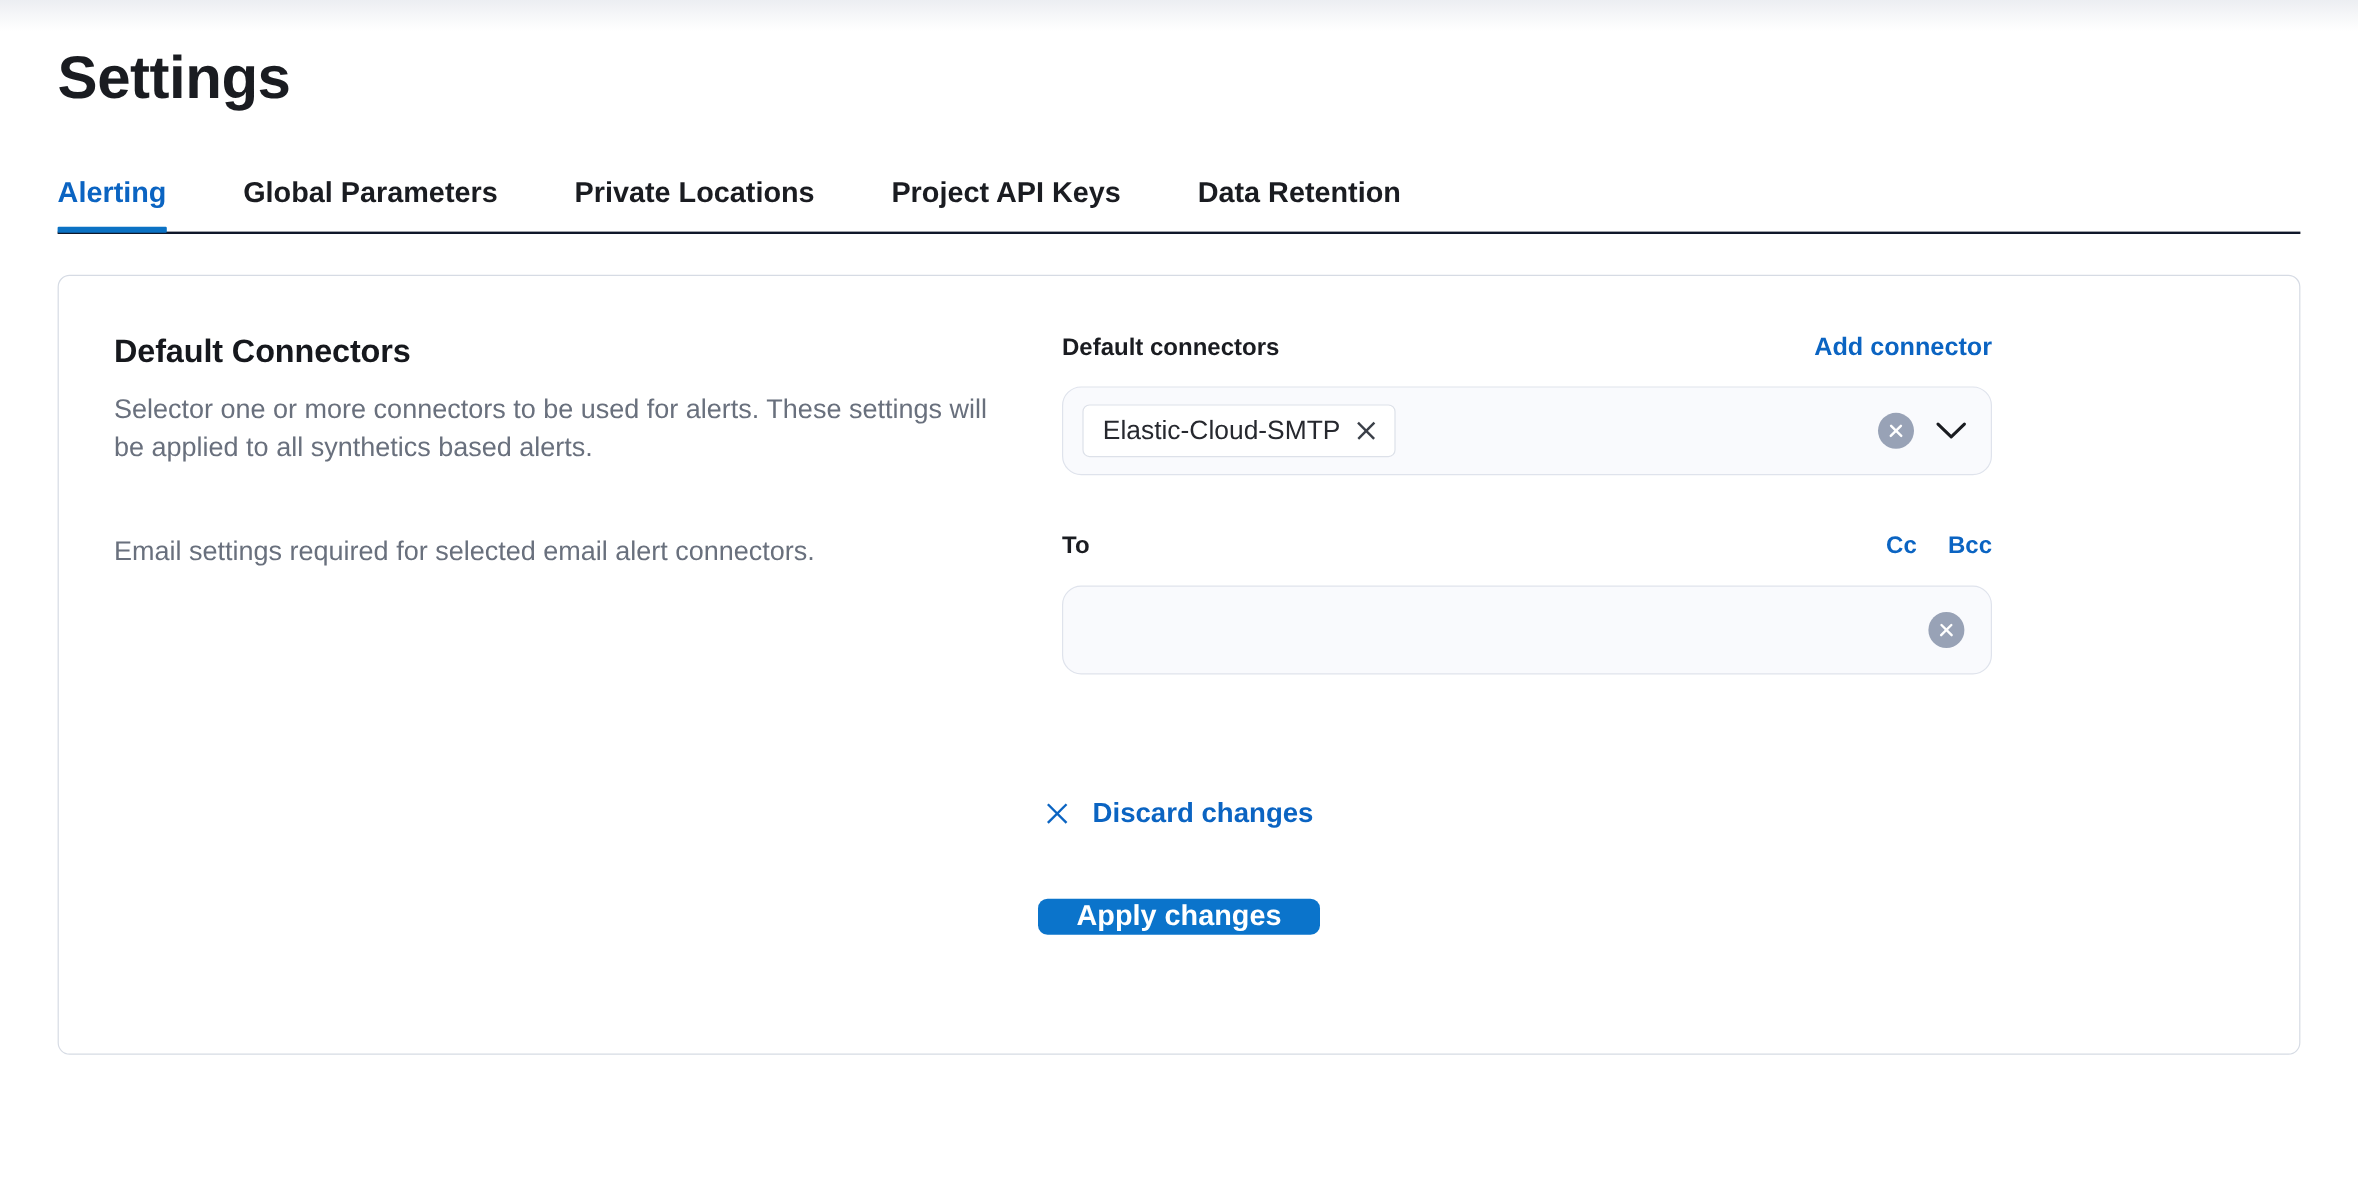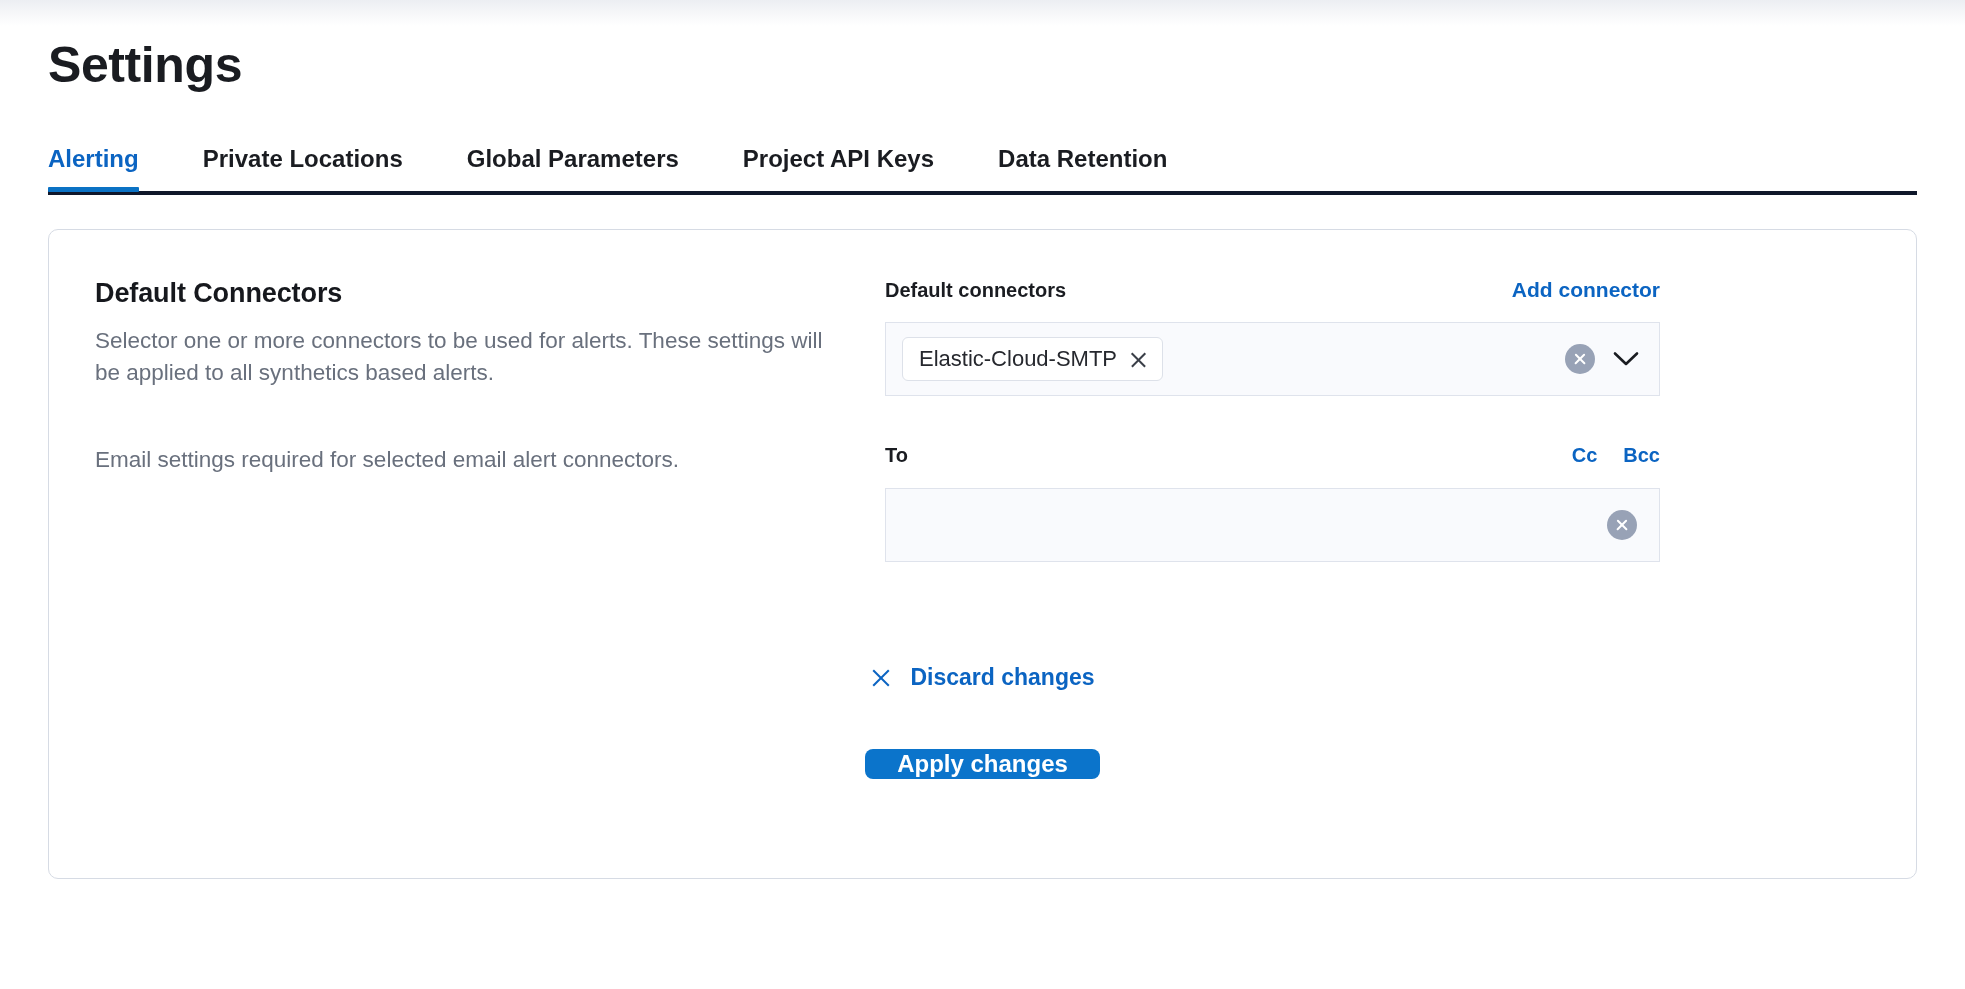--- a/index.html
+++ b/index.html
@@ -43,21 +43,21 @@
     color: #1a1c21;
   }
 
   
   .tabs {
     position: relative;
     display: flex;
     align-items: flex-end;
     margin-top: 38px;
     height: 62px;
-    border-bottom: 4px solid #0f172a;
+    border-bottom: 2px solid #0f172a;
   }
   .tab {
     position: relative;
     padding: 0 0 18px 0;
     margin-right: 64px;
     font-size: 24px;
     font-weight: 700;
     color: #1a1c21;
     cursor: pointer;
     white-space: nowrap;
@@ -146,26 +146,26 @@
     border: none;
     font-family: inherit;
     padding: 0;
   }
   .link.small { font-size: 20px; }
 
   
   .combo {
     position: relative;
     border: 1px solid #dfe3ec;
-    border-radius: 0;
+    border-radius: 16px;
     background: #f9fafd;
     min-height: 74px;
     padding: 14px 92px 14px 16px;
     display: flex;
-    align-items: center;
+    align-items: flex-start;
     flex-wrap: wrap;
     gap: 10px;
     cursor: text;
   }
   .combo.no-chevron { padding-right: 66px; }
 
   .pill {
     display: inline-flex;
     align-items: center;
     gap: 12px;
@@ -288,22 +288,22 @@
 
 <div id="page">
   <div class="top-shade"></div>
 
   <div class="page-inner">
 
     <h1 class="page-title">Settings</h1>
 
     <nav class="tabs">
       <button class="tab active">Alerting</button>
+      <button class="tab">Global Parameters</button>
       <button class="tab">Private Locations</button>
-      <button class="tab">Global Parameters</button>
       <button class="tab">Project API Keys</button>
       <button class="tab">Data Retention</button>
     </nav>
 
     <section class="card">
 
       <div class="row">
         <div class="col-desc">
           <h2 class="sec-title">Default Connectors</h2>
           <p class="sec-desc">Selector one or more connectors to be used for alerts. These settings will be applied to all synthetics based alerts.</p>

